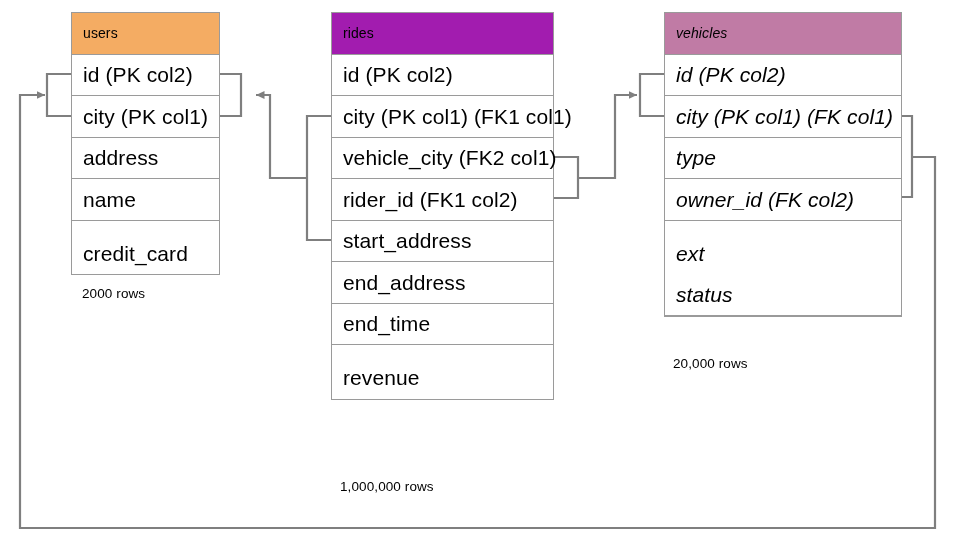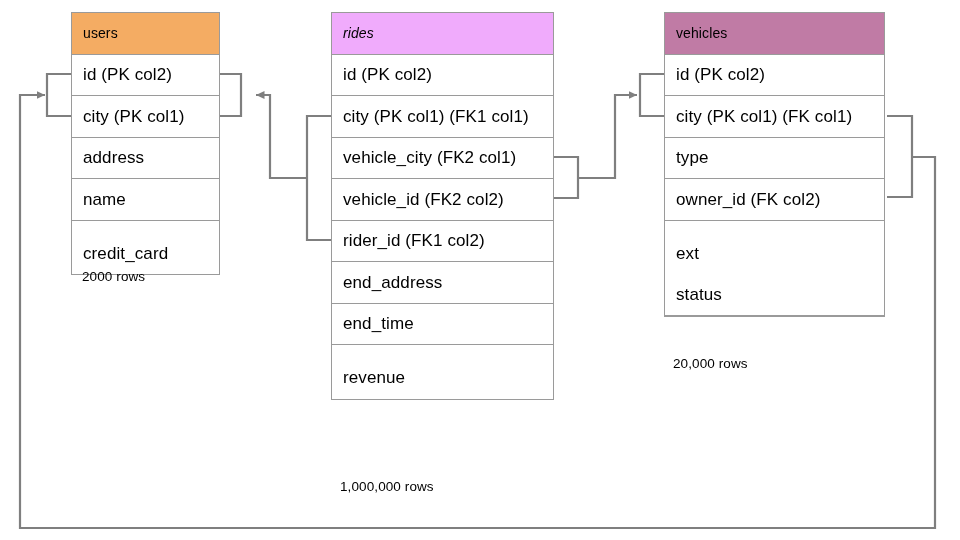--- a/index.html
+++ b/index.html
@@ -34,21 +34,21 @@
     border: 1px solid #9a9a9a;
     background: #ffffff;
   }
   .cell {
     box-sizing: border-box;
     height: 41.5px;
     border-bottom: 1px solid #9a9a9a;
     display: flex;
     align-items: center;
     padding-left: 11px;
-    font-size: 17px;
+    font-size: 21px;
     line-height: 1;
     white-space: nowrap;
     letter-spacing: 0.1px;
   }
   .cell.last { border-bottom: none; margin-top: 12px; }
   .cell.header {
     font-size: 14px;
     border-bottom: 1px solid #9a9a9a;
   }
   .rows-label {
@@ -97,36 +97,36 @@
   </svg>
 
   <div class="table-box" style="left:71px; top:12px; width:149px;">
     <div class="cell header" style="background: rgb(244, 172, 99);">users</div>
     <div class="cell">id (PK col2)</div>
     <div class="cell">city (PK col1)</div>
     <div class="cell">address</div>
     <div class="cell">name</div>
     <div class="cell last">credit_card</div>
   </div>
-  <div class="rows-label" style="left:82px; top:269px;">2000 rows</div>
+  <div class="rows-label" style="left:82px; top:286px;">2000 rows</div>
 
   <div class="table-box" style="left:331px; top:12px; width:223px;">
-    <div class="cell header" style="background: #f0abfc; font-style: italic;">rides</div>
+    <div class="cell header" style="background: #a21caf;">rides</div>
     <div class="cell">id (PK col2)</div>
     <div class="cell">city (PK col1) (FK1 col1)</div>
     <div class="cell">vehicle_city (FK2 col1)</div>
-    <div class="cell">vehicle_id (FK2 col2)</div>
     <div class="cell">rider_id (FK1 col2)</div>
+    <div class="cell">start_address</div>
     <div class="cell">end_address</div>
     <div class="cell">end_time</div>
     <div class="cell last">revenue</div>
   </div>
   <div class="rows-label" style="left:340px; top:479px;">1,000,000 rows</div>
 
-  <div class="table-box" style="left:664px; top:12px; width:221px;">
+  <div class="table-box" style="left:664px; top:12px; width:238px;font-style:italic;">
     <div class="cell header" style="background: rgb(192, 123, 165);">vehicles</div>
     <div class="cell">id (PK col2)</div>
     <div class="cell">city (PK col1) (FK col1)</div>
     <div class="cell">type</div>
     <div class="cell">owner_id (FK col2)</div>
     <div class="cell last">ext</div>
     <div class="cell">status</div>
   </div>
   <div class="rows-label" style="left:673px; top:356px;">20,000 rows</div>
 

